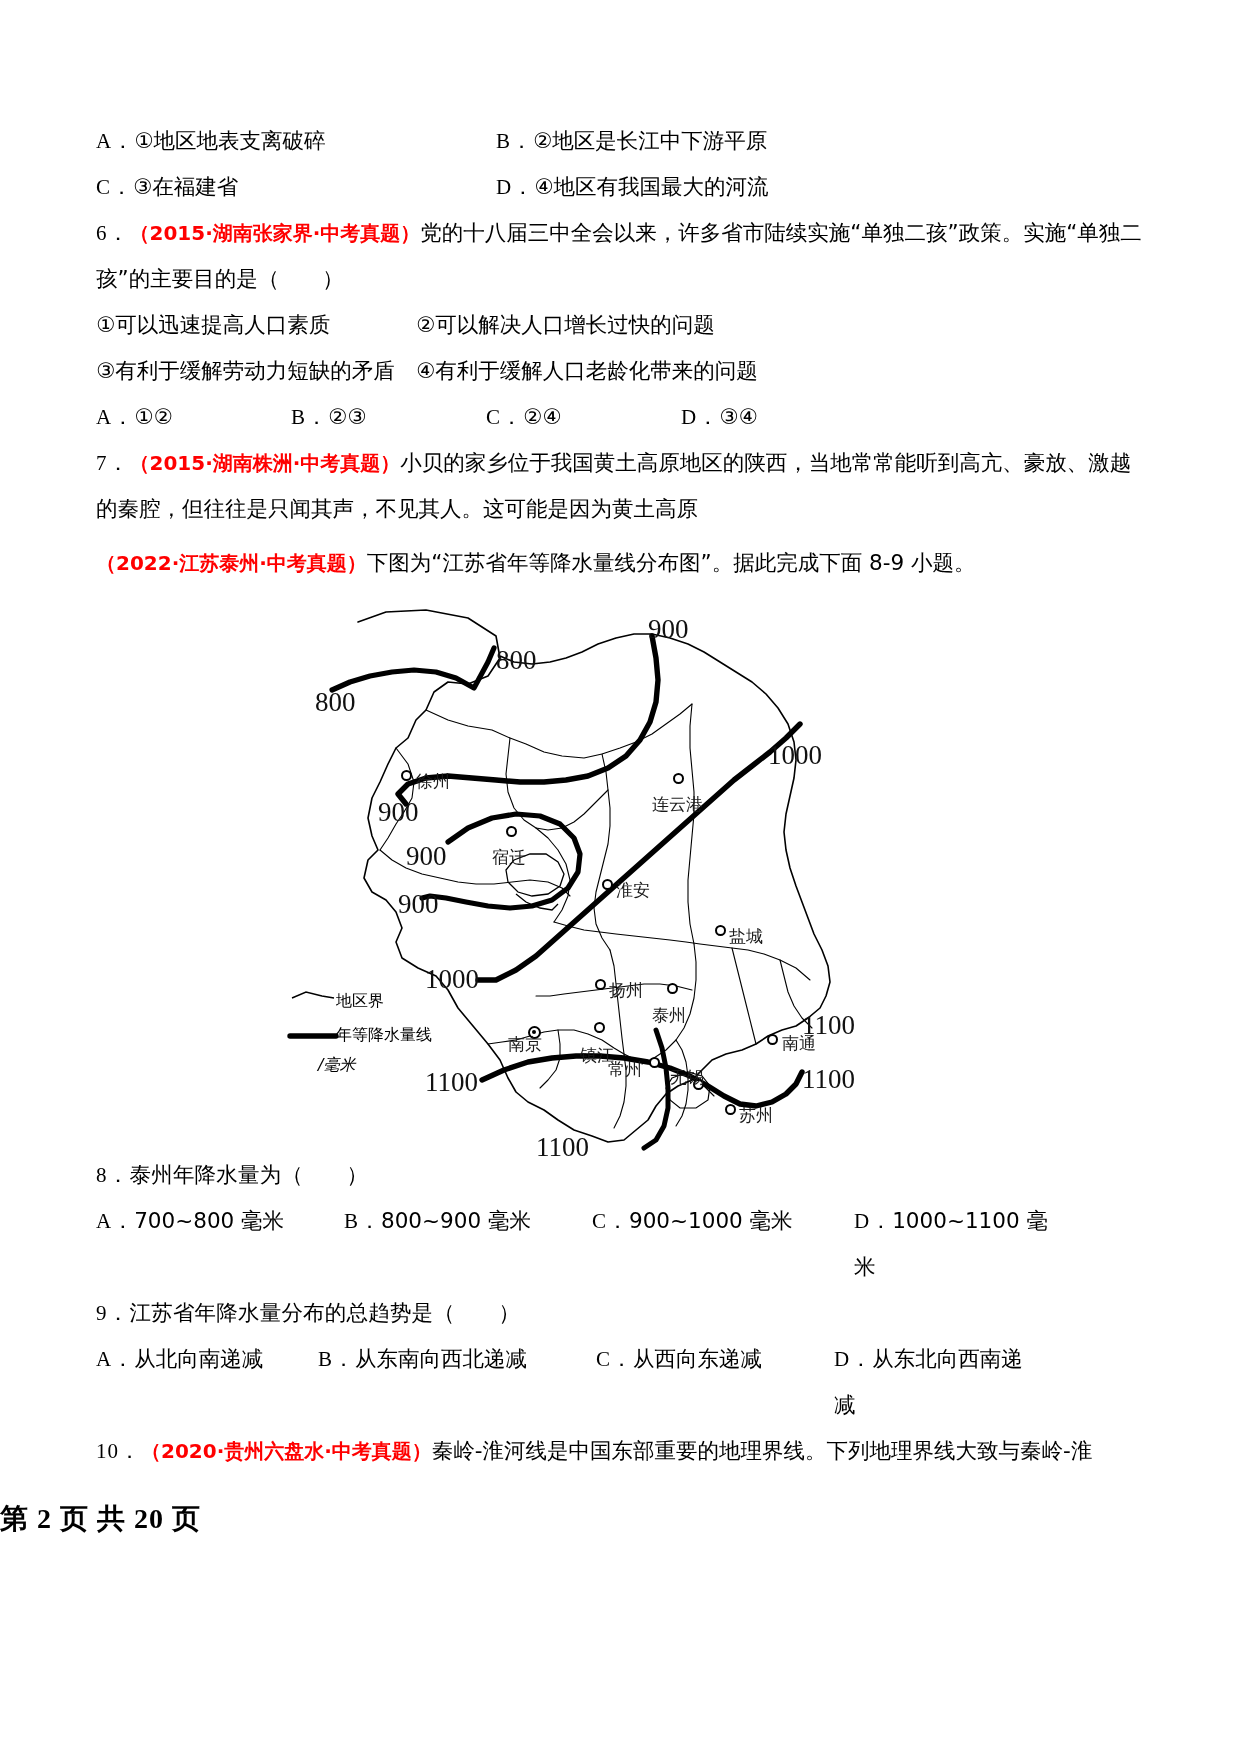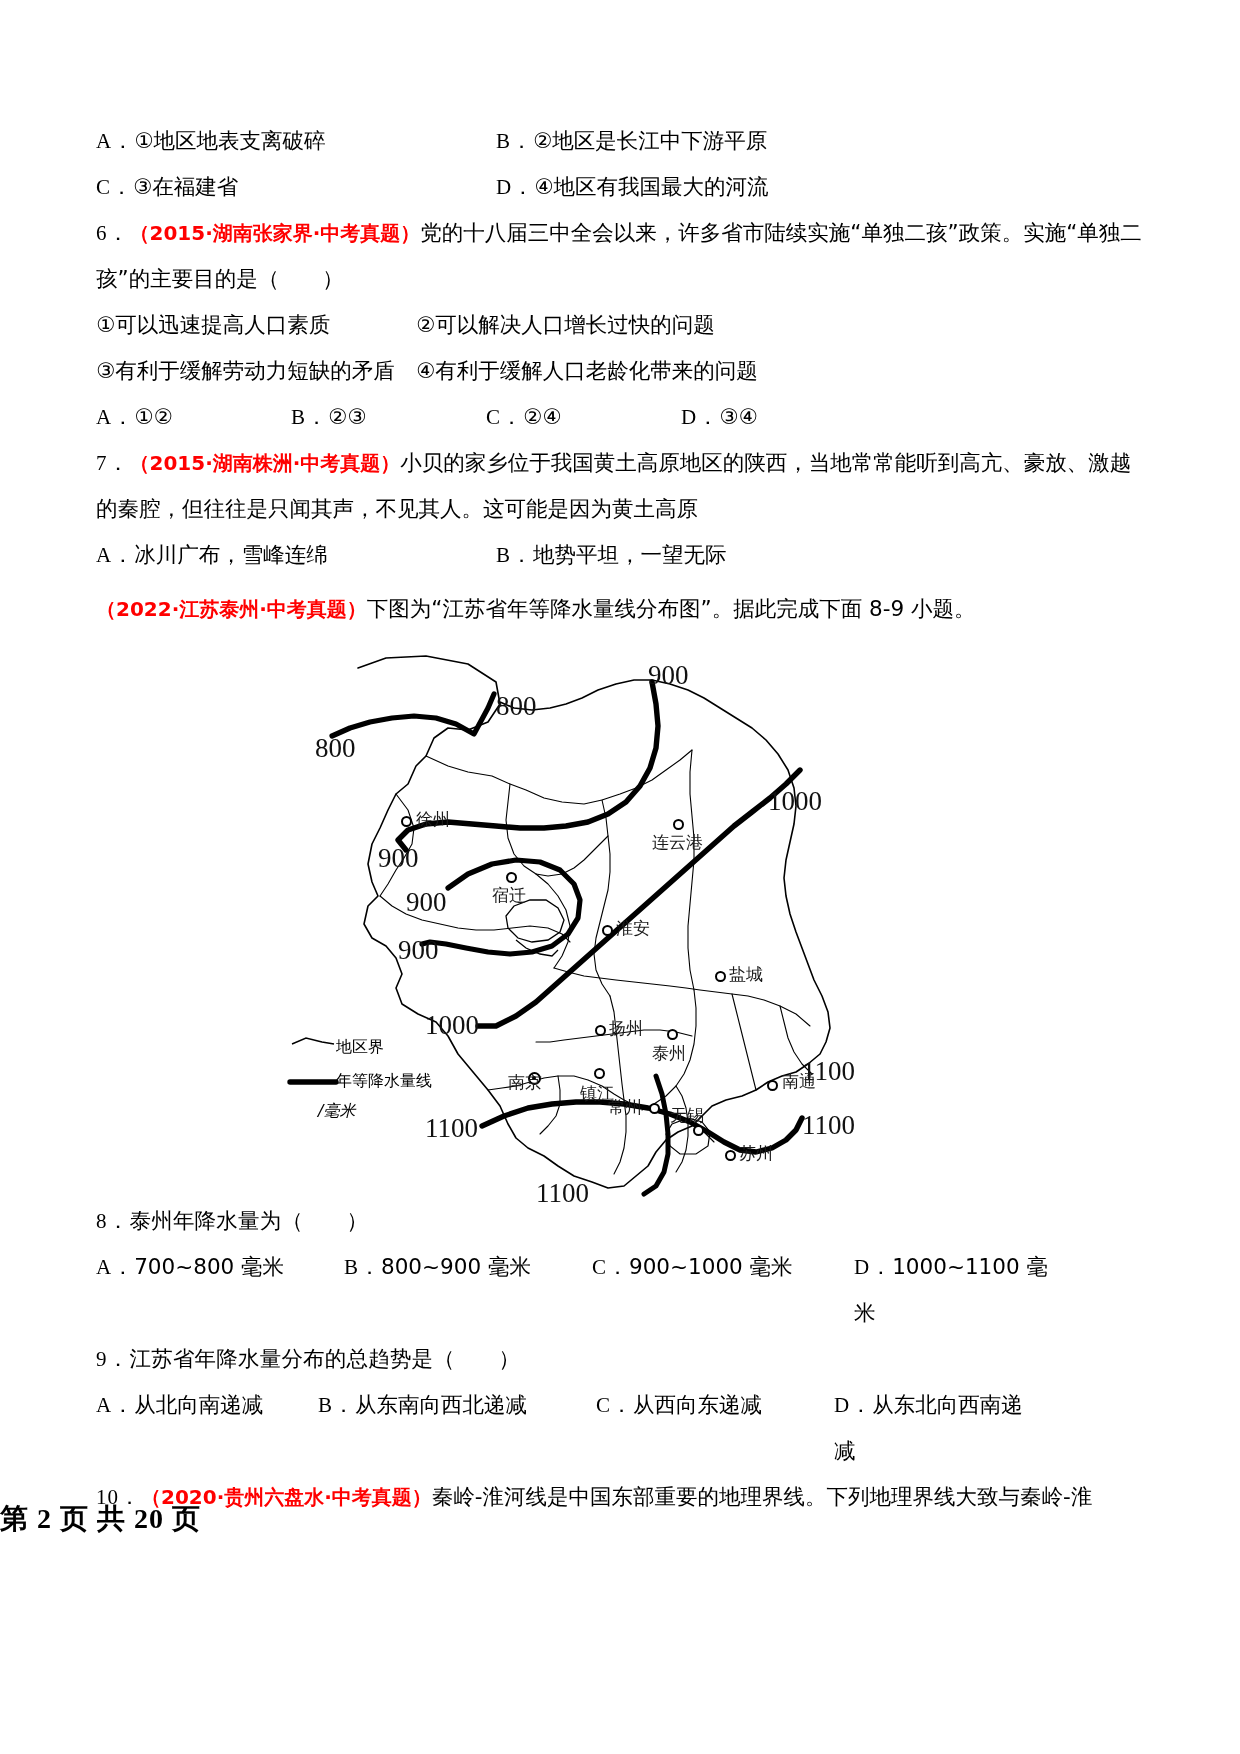--- a/index.html
+++ b/index.html
@@ -91,20 +91,21 @@
     font-family: "Liberation Serif", "DejaVu Serif", serif;
     font-size: 27px;
     color: #111;
     white-space: nowrap;
   }
   .citylabel {
     position: absolute;
     font-size: 17px;
     color: #1a1a1a;
     white-space: nowrap;
+    margin-top: 8px;
   }
   .citydot {
     position: absolute;
     width: 11px; height: 11px;
     border: 2.5px solid #000;
     border-radius: 50%;
     background: #fff;
     box-sizing: border-box;
   }
   .capdot {
@@ -196,24 +197,20 @@
     </div>
     <div class="optrow4">
       <div><span class="opt-label">A．</span><span>①②</span></div>
       <div><span class="opt-label">B．</span><span>②③</span></div>
       <div><span class="opt-label">C．</span><span>②④</span></div>
       <div><span class="opt-label">D．</span><span>③④</span></div>
     </div>
 
     <div class="qbody">
       <span class="qnum">7．</span><span class="src">（2015·湖南株洲·中考真题）</span><span class="cn">小贝的家乡位于我国黄土高原地区的陕西，当地常常能听到高亢、豪放、激越的秦腔，但往往是只闻其声，不见其人。这可能是因为黄土高原</span>
-    </div>
-    <div class="optrow">
-      <div><span class="opt-label">A．</span><span class="cn">冰川广布，雪峰连绵</span></div>
-      <div><span class="opt-label">B．</span><span class="cn">地势平坦，一望无际</span></div>
     </div>
 
     <div class="qbody" style="margin-top:8px">
       <span class="src">（2022·江苏泰州·中考真题）</span><span class="cn">下图为“江苏省年等降水量线分布图”。据此完成下面 8-9 小题。</span>
     </div>
 
     <div class="figure">
       <div class="map-wrap">
         <svg class="map-svg" viewBox="0 0 1056 560" preserveAspectRatio="xMidYMid meet">
           <g fill="none" stroke="#000" stroke-width="1.6" stroke-linejoin="round" stroke-linecap="round">

